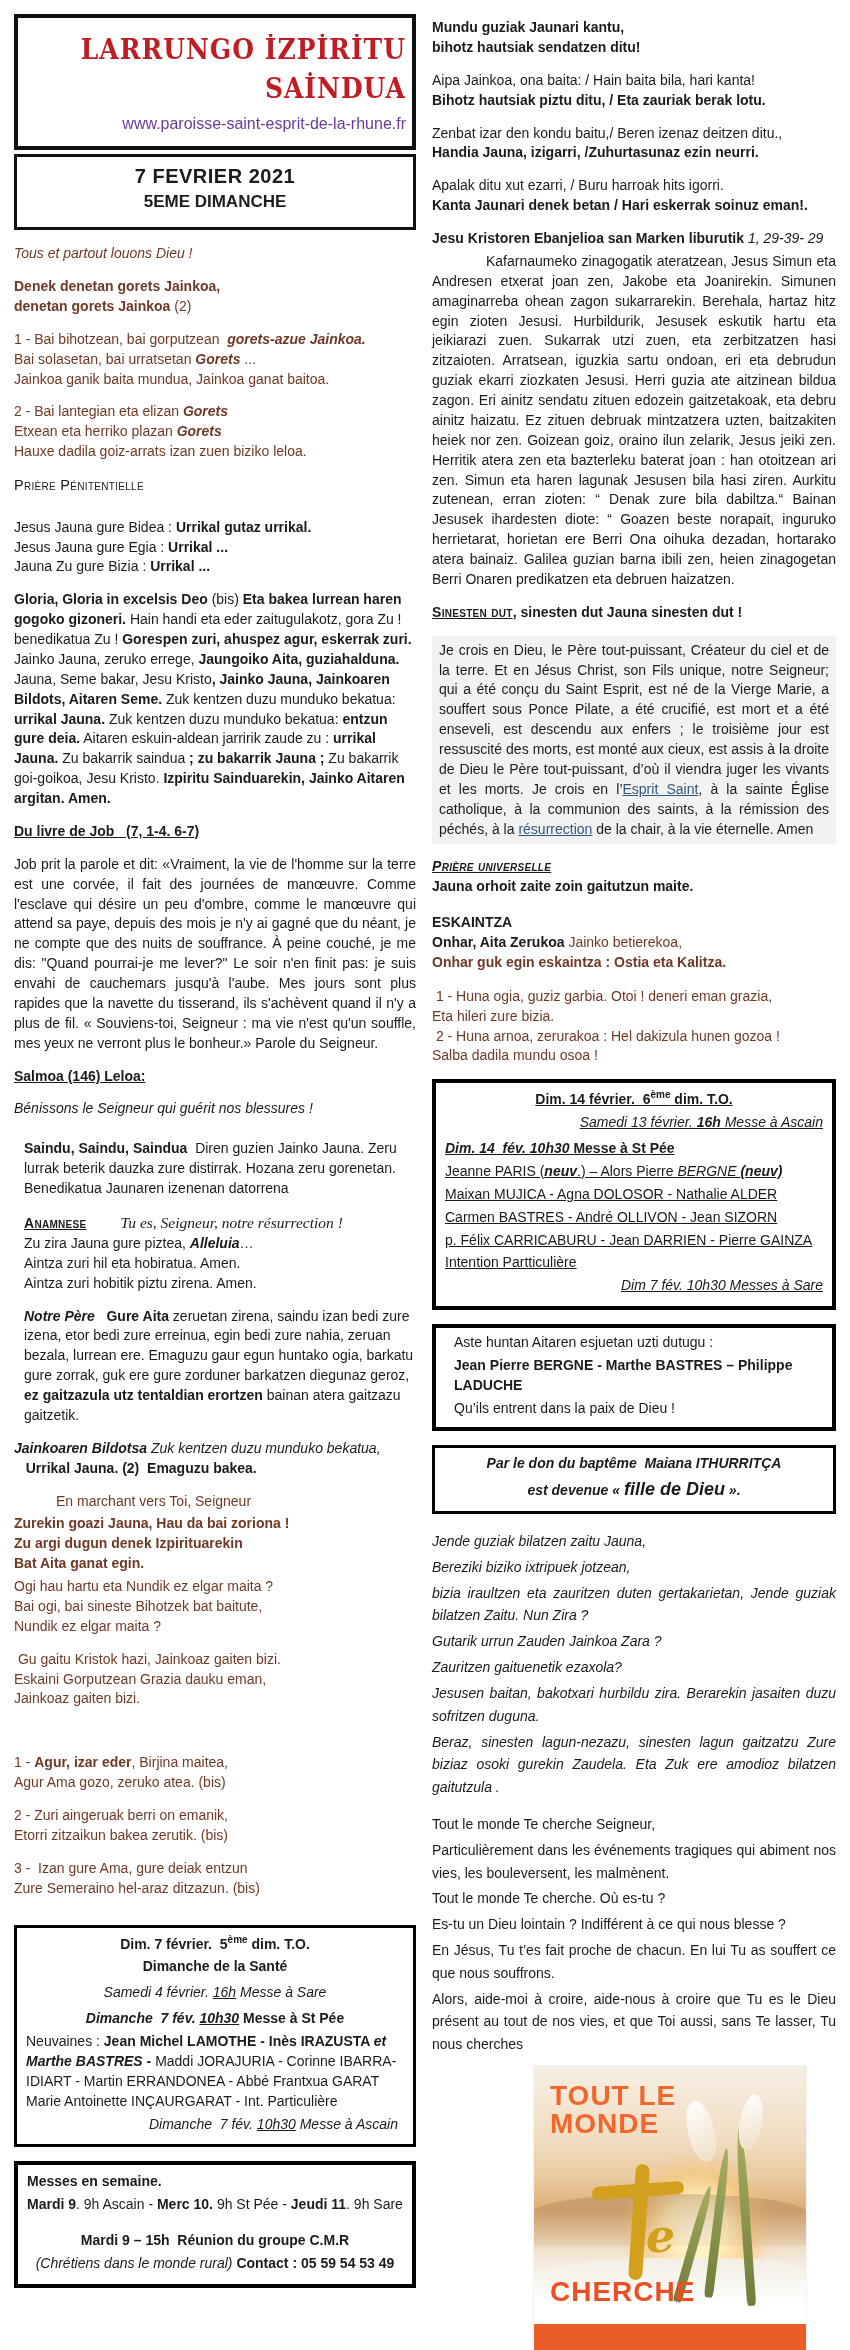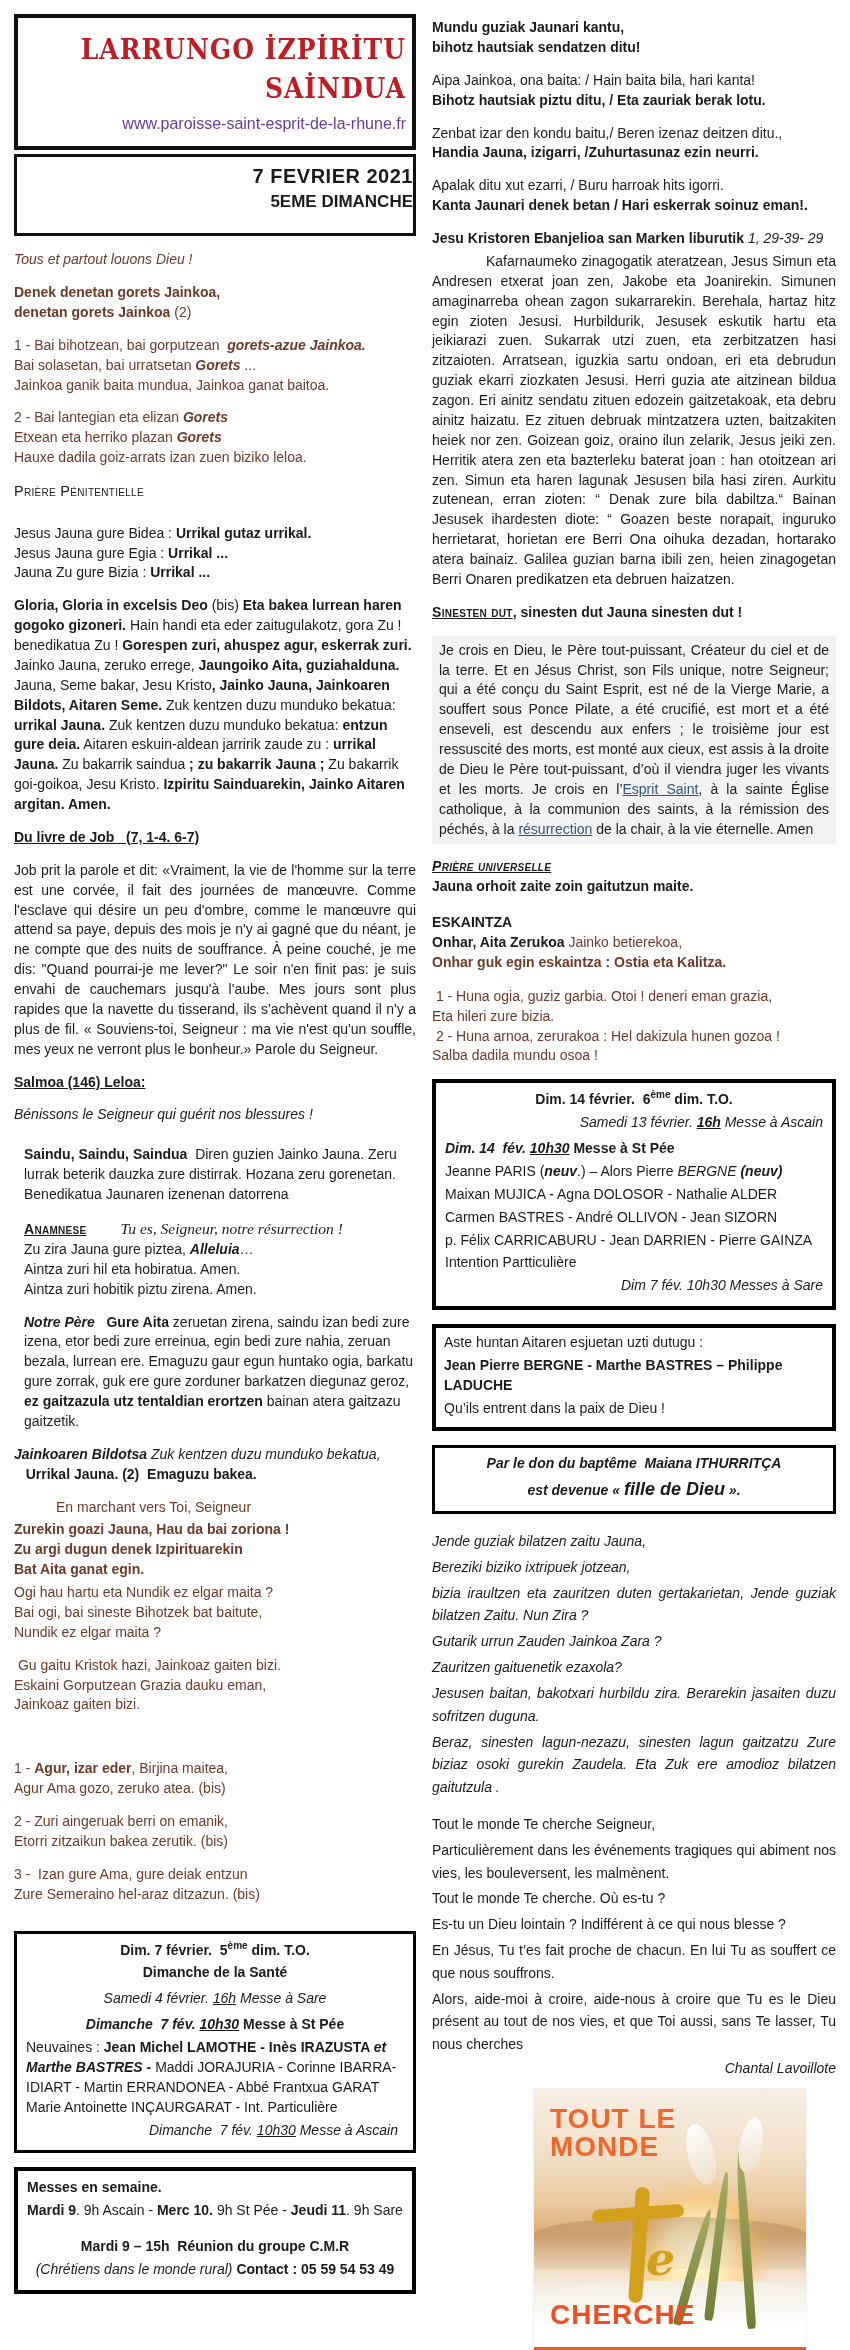--- a/index.html
+++ b/index.html
@@ -10,21 +10,21 @@
     font-family:"Liberation Sans",sans-serif;font-size:14px;line-height:1.42;color:#1b1b1b;
   }
   .col{flex:0 0 auto;}
   .col-left{width:402px;}
   .col-right{width:404px;padding-top:4px;}
 
   
   .masthead{border:4px solid #101010;padding:16px 6px 10px;text-align:right;}
   .masthead-title{font-family:"DejaVu Serif",serif;font-weight:bold;font-size:25px;letter-spacing:1px;color:#bf1d23;transform:scaleY(1.08);}
   .masthead-url{font-size:16px;color:#6a3a99;margin-top:8px;}
-  .datebox{border:3px solid #101010;margin-top:4px;text-align:right;padding:5px 0 19px;margin-bottom:14px;}
+  .datebox{border:3px solid #101010;margin-top:4px;text-align:center;padding:5px 0 13px;margin-bottom:14px;}
   .date-line{font-size:20px;font-weight:bold;letter-spacing:.5px;}
   .sunday-line{font-size:17px;font-weight:bold;}
 
   
   .blk{margin:0 0 13px;}
   .b{font-weight:bold}.i{font-style:italic}.u{text-decoration:underline}
   .sc{font-variant:small-caps;letter-spacing:.3px}
   .sc-head{font-size:14.5px;}
   .brown{color:#6e3a27}
   .link{color:#31567d;cursor:pointer;}
@@ -38,22 +38,22 @@
   .indent-first{text-indent:54px}
   .serif-it{font-family:"Liberation Serif",serif;font-style:italic;font-size:15.5px;margin-left:34px}
   .gray-bg{background:#f2f2f2;padding:5px 7px;}
   .big{font-size:18px}
 
   
   .box{border:3px solid #000;padding:7px 9px;margin-bottom:14px;}
   .box .blk{margin-bottom:3px;}
   .box-a{margin-top:26px;border-width:3px;}
   .box-b{border-width:4px;}
-  .box-c{border-width:4px;margin-top:8px;}
-  .box-d{border-width:4px;padding:5px 8px;}
+  .box-c{border-width:4px;margin-top:8px;text-decoration:underline;}
+  .box-d{border-width:4px;padding:5px 18px;}
   .box-e{border-width:3px;padding:6px 9px;}
   .poster{width:272px;margin:10px 0 0 102px;box-shadow:0 0 0 1px rgba(0,0,0,.05);}
   .poster-photo{position:relative;height:258px;overflow:hidden;background:
     linear-gradient(180deg,#f7efe4 0%,#f1ddc2 28%,#e9c99f 44%,#ddad74 56%,#f2e2cf 72%,#fbfaf7 84%,#ffffff 100%);}
   .p-sun{position:absolute;right:34px;top:88px;width:150px;height:150px;border-radius:50%;
     background:radial-gradient(circle,#fff8e9 0%,#ffeebc 28%,rgba(250,200,120,.6) 52%,rgba(240,180,100,0) 72%);}
   .p-hill{position:absolute;left:0;top:128px;width:100%;height:52px;
     background:linear-gradient(180deg,rgba(140,100,70,.30),rgba(190,150,110,.12));border-radius:50% 50% 0 0/18px 18px 0 0;}
   .p-snow{position:absolute;bottom:0;left:0;width:100%;height:66px;
     background:linear-gradient(180deg,#f3ede2,#ffffff 70%);border-radius:40% 30% 0 0/22px 14px 0 0;}
@@ -165,21 +165,20 @@
         <div class="blk loose mb0"><span class="i">Gutarik urrun Zauden Jainkoa Zara ?</span></div>
         <div class="blk loose mb0"><span class="i">Zauritzen gaituenetik ezaxola?</span></div>
         <div class="blk loose mb0 justify"><span class="i">Jesusen baitan, bakotxari hurbildu zira. Berarekin jasaiten duzu sofritzen duguna.</span></div>
         <div class="blk loose mb0 justify"><span class="i">Beraz, sinesten lagun-nezazu, sinesten lagun gaitzatzu Zure biziaz osoki gurekin Zaudela. Eta Zuk ere amodioz bilatzen gaitutzula .</span></div>
         <div class="blk loose mb0 mt14"><span>Tout le monde Te cherche Seigneur,</span></div>
         <div class="blk loose mb0 justify"><span>Particulièrement dans les événements tragiques qui abiment nos vies, les bouleversent, les malmènent.</span></div>
         <div class="blk loose mb0"><span>Tout le monde Te cherche. Où es-tu ?</span></div>
         <div class="blk loose mb0"><span>Es-tu un Dieu lointain ? Indifférent à ce qui nous blesse ?</span></div>
         <div class="blk loose mb0 justify"><span>En Jésus, Tu t’es fait proche de chacun. En lui Tu as souffert ce que nous souffrons.</span></div>
         <div class="blk loose mb0 justify"><span>Alors, aide-moi à croire, aide-nous à croire que Tu es le Dieu présent au tout de nos vies, et que Toi aussi, sans Te lasser, Tu nous cherches</span></div>
-        <div class="blk right mb0"><span class="i">Chantal Lavoillote</span></div>
       </div>
     <div class="poster">
       <div class="poster-photo">
         <div class="p-sun"></div>
         <div class="p-hill"></div>
         <div class="p-snow"></div>
         <div class="p-leaf le1"></div>
         <div class="p-leaf le2"></div>
         <div class="p-leaf le3"></div>
         <div class="p-flower fl1"></div>

